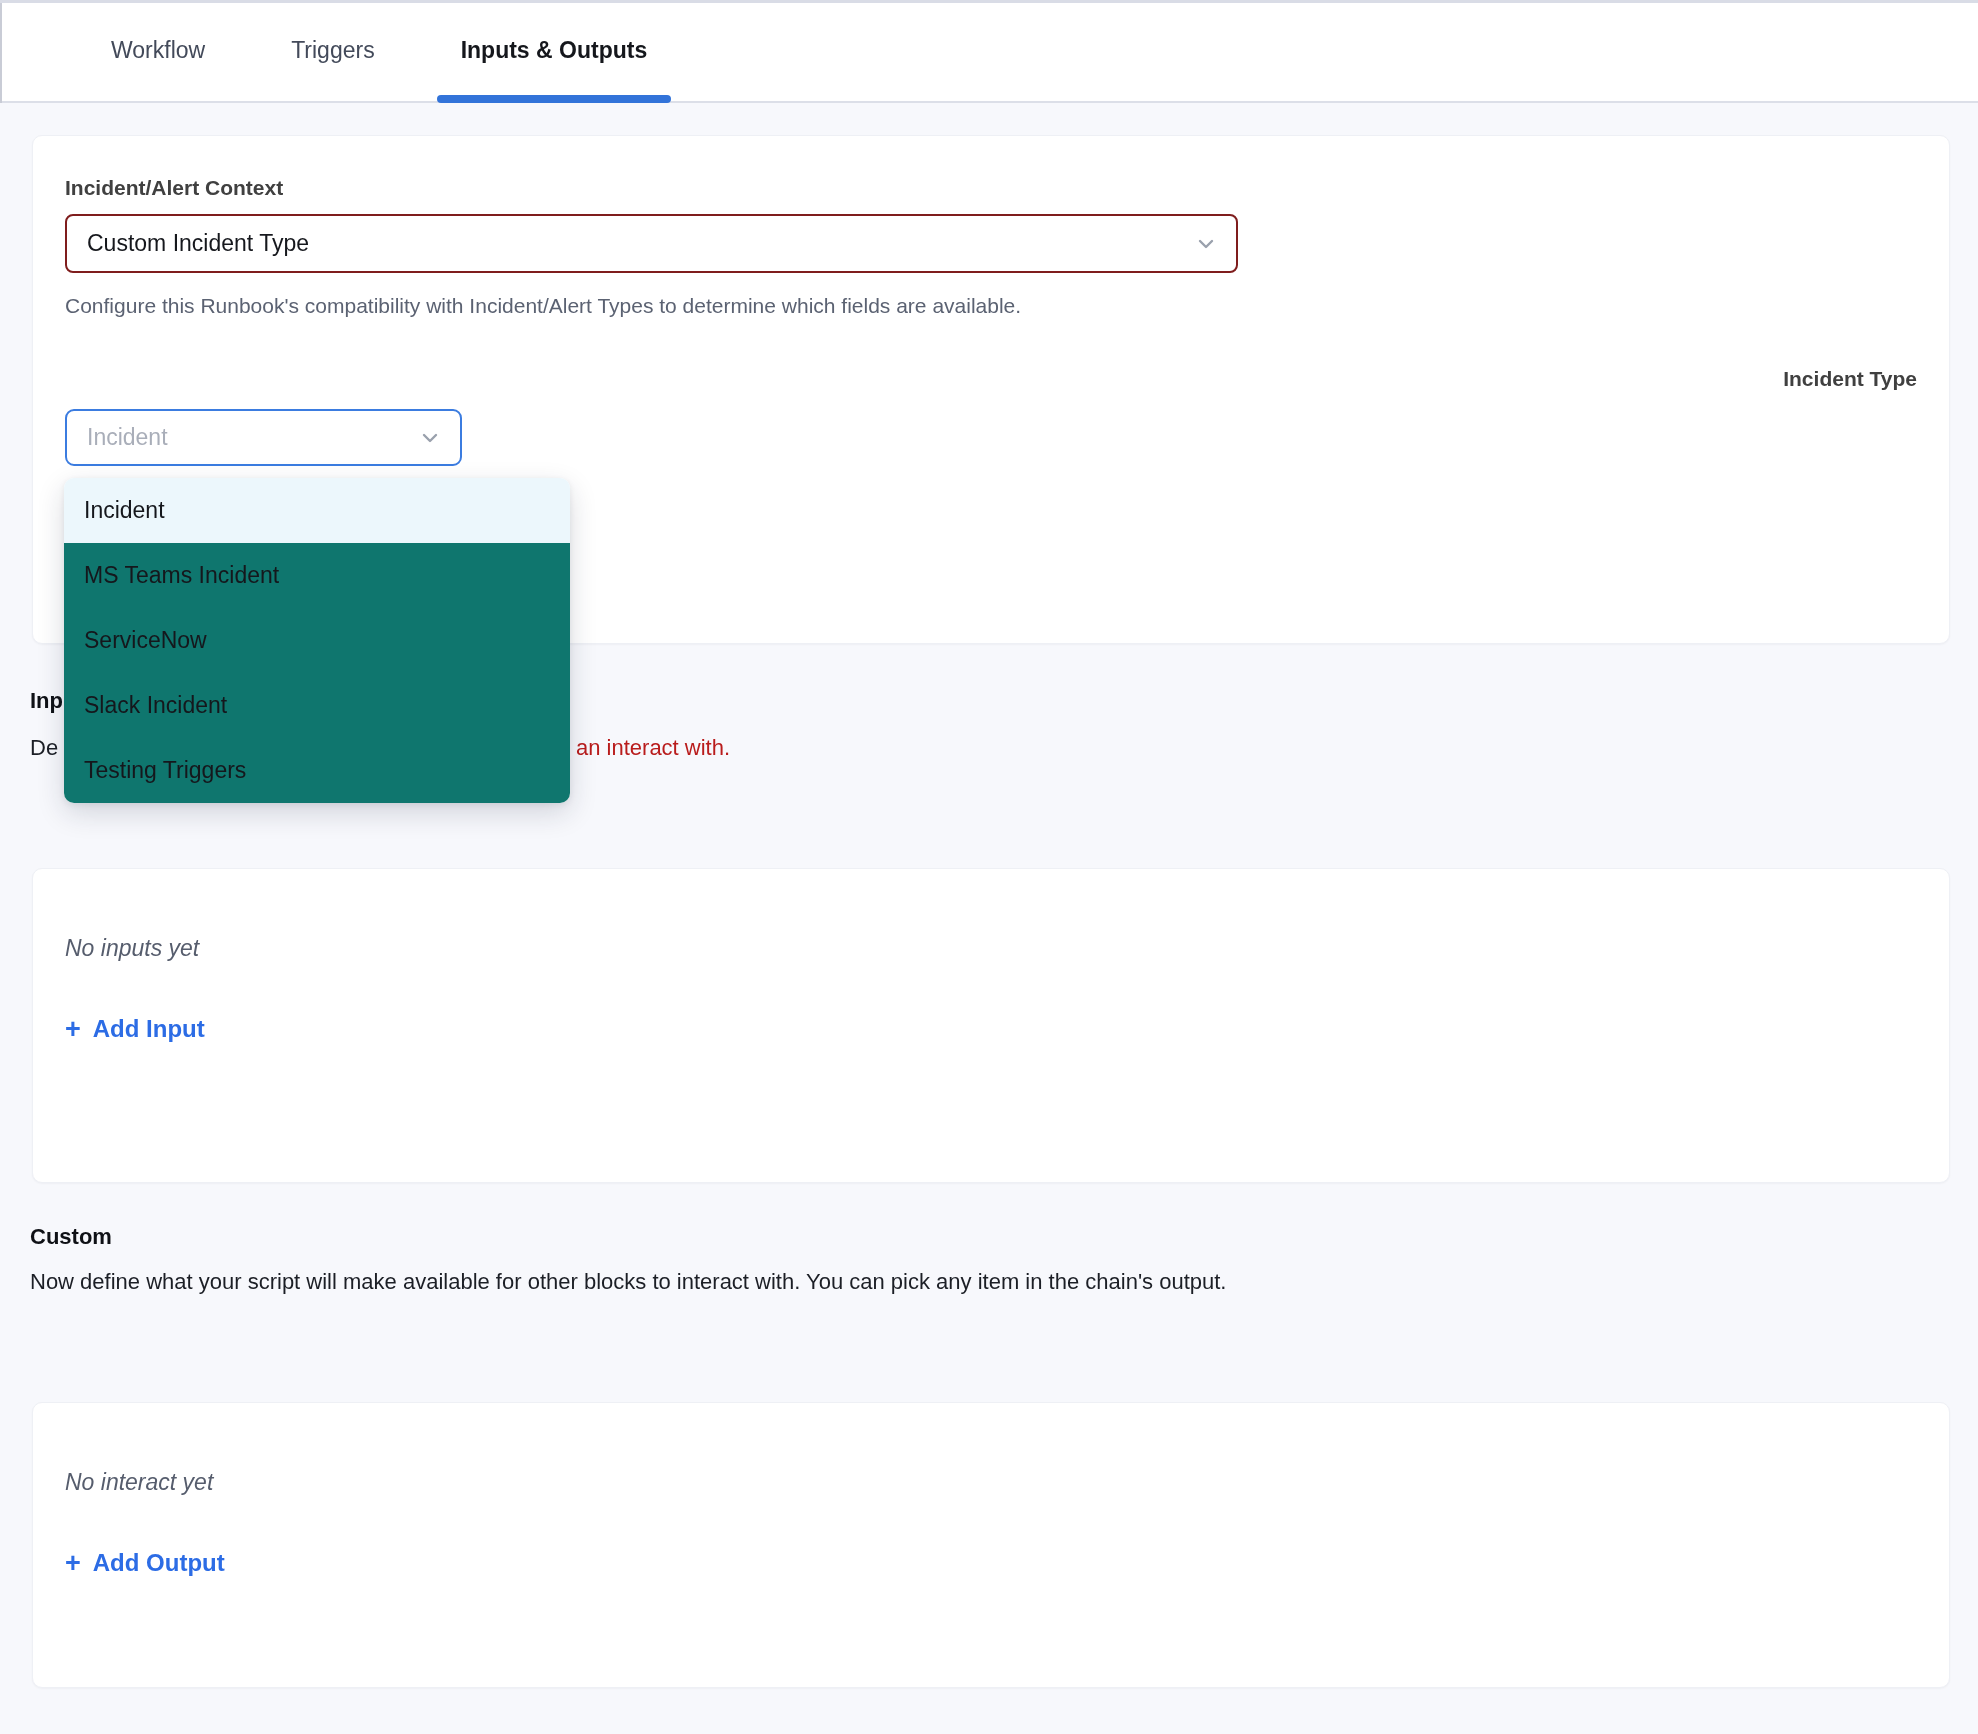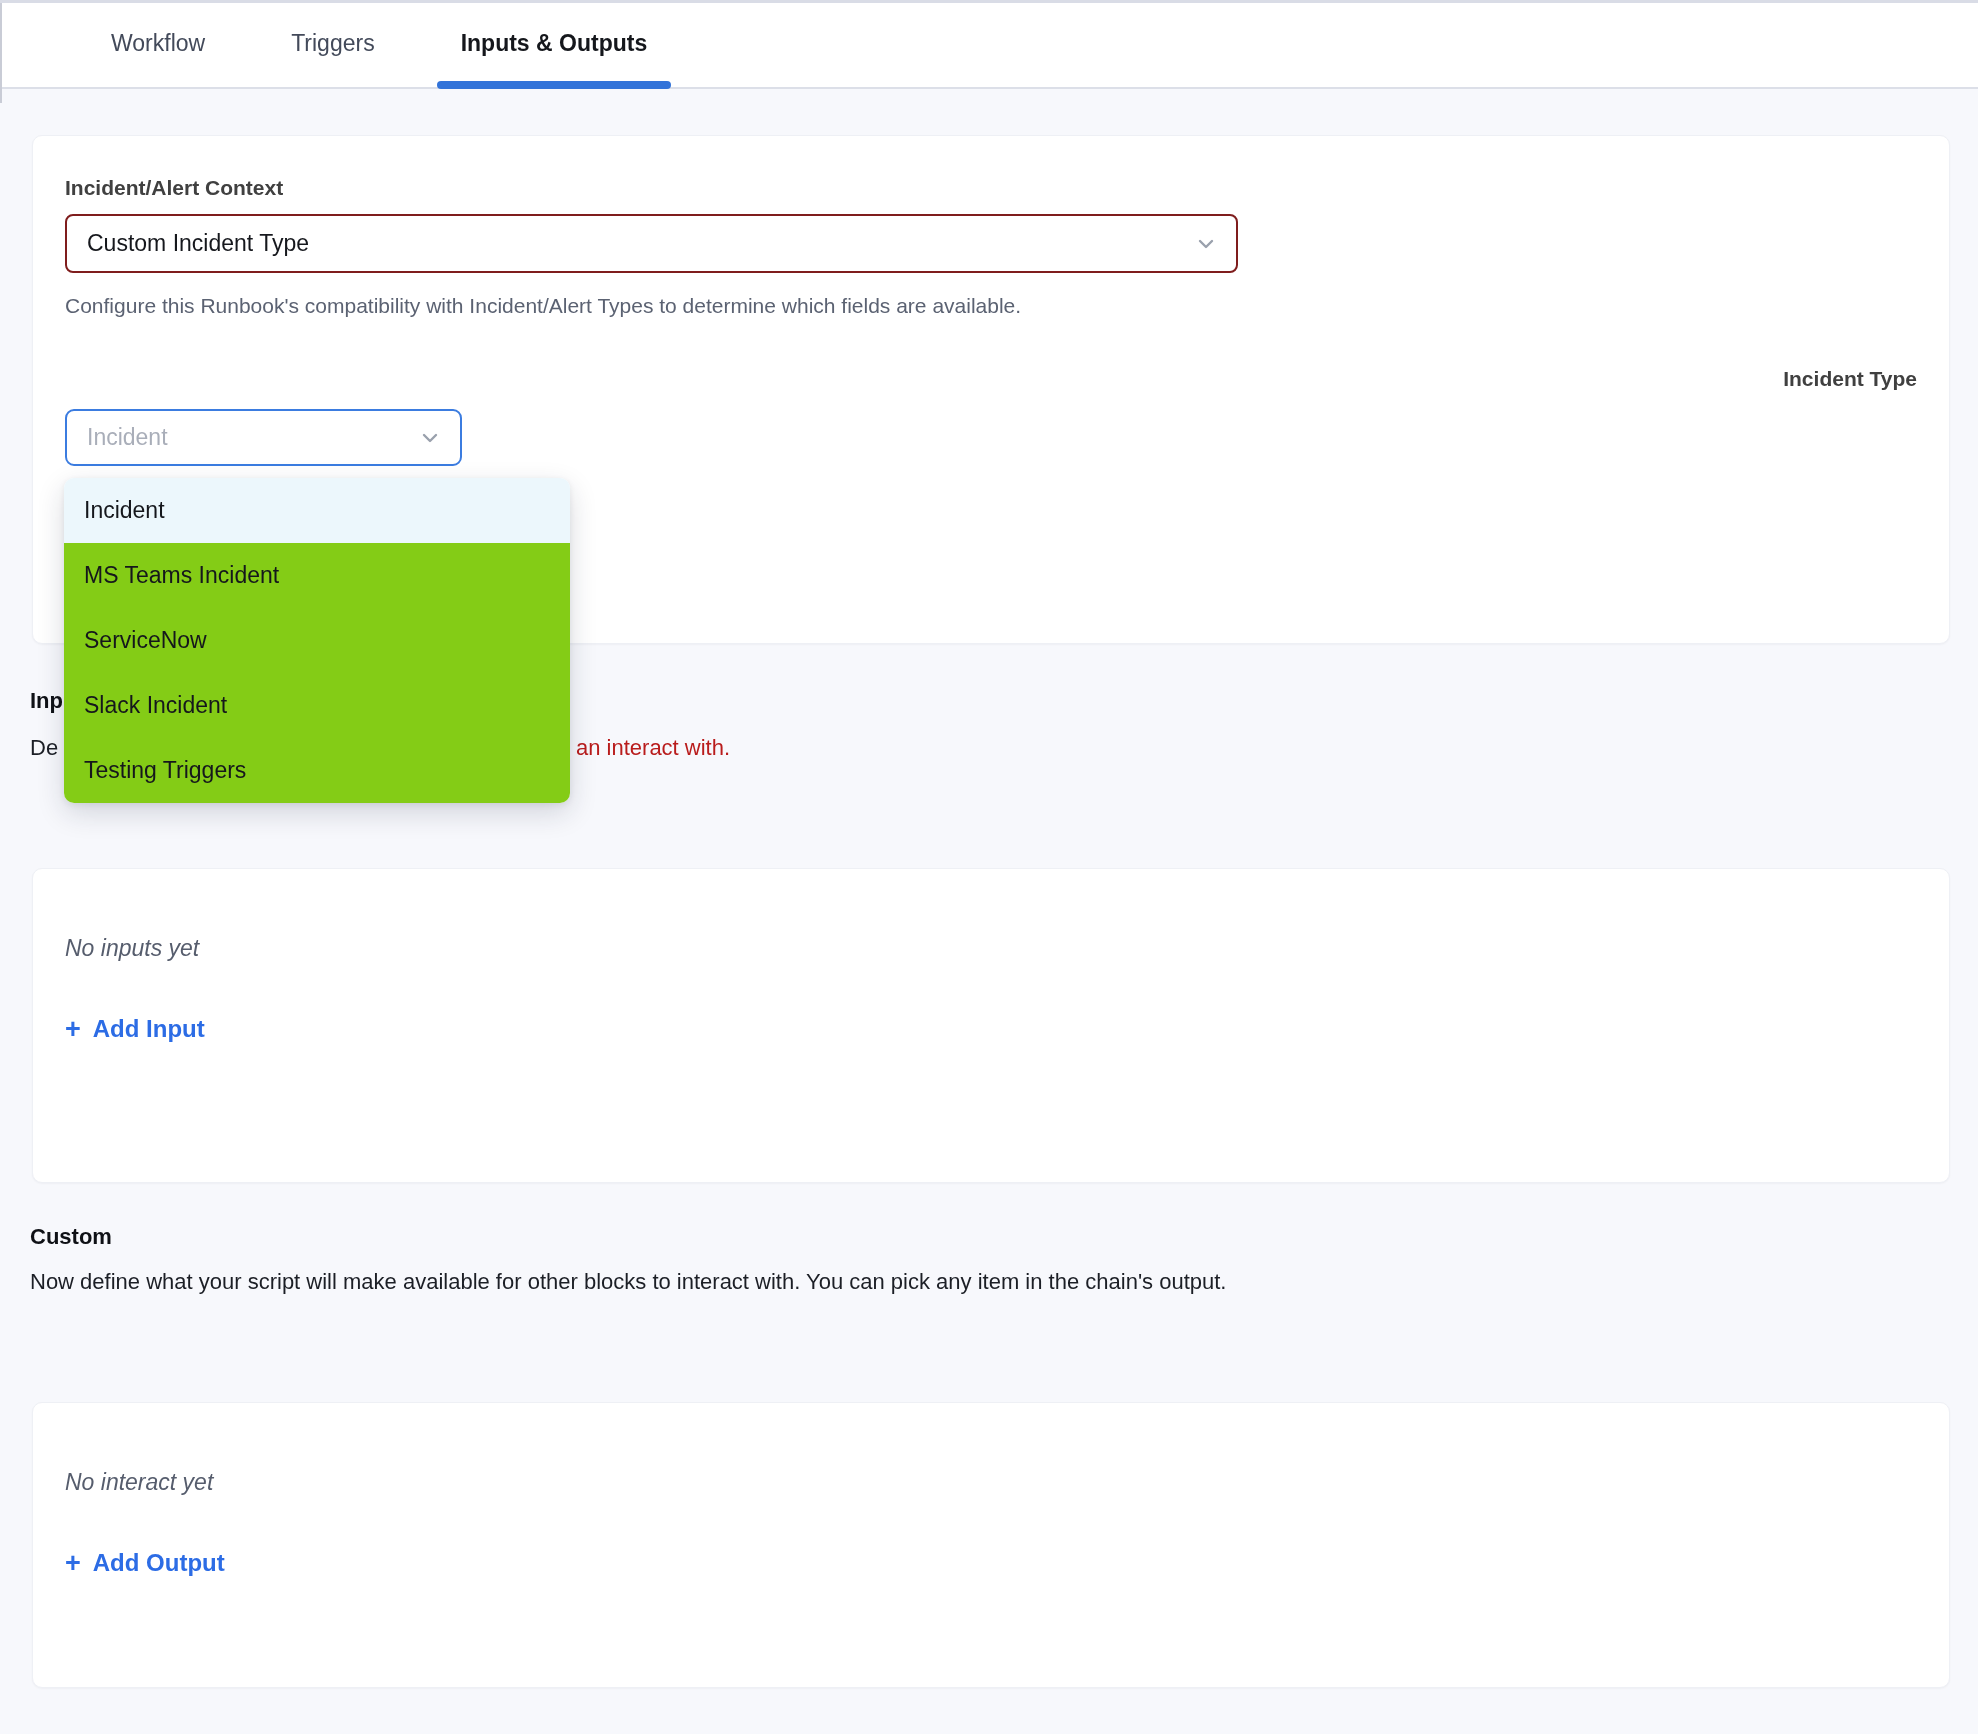--- a/index.html
+++ b/index.html
@@ -9,21 +9,21 @@
     background: #f7f8fc;
     font-family: "Liberation Sans", sans-serif;
     color: #15171c;
     overflow: hidden;
   }
   .top-border { position: absolute; top: 0; left: 0; width: 100%; height: 3px; background: #d9dce6; z-index: 40; }
   .left-sliver { position: absolute; top: 3px; left: 0; width: 2px; height: 100px; background: #c9ccd6; z-index: 40; }
 
   
   .tabbar {
-    position: absolute; top: 0; left: 0; width: 100%; height: 89px;
+    position: absolute; top: 0; left: 0; width: 100%; height: 103px;
     background: #ffffff; border-bottom: 2px solid #dcdfe8;
     display: flex; align-items: stretch; padding-left: 87px;
   }
   .tab {
     position: relative; display: flex; align-items: center;
     padding: 0 24px; margin-right: 38px;
     font-size: 23px; color: #434a5a; cursor: pointer; white-space: nowrap;
   }
   .tab.active { color: #15171c; font-weight: 700; }
   .tab.active::after {
@@ -64,21 +64,21 @@
   
   .dropdown {
     position: absolute; left: 64px; top: 478px; width: 506px; z-index: 20;
     background: #ffffff; border-radius: 10px;
     box-shadow: 0 10px 28px rgba(25,32,56,0.16), 0 2px 6px rgba(25,32,56,0.08);
     overflow: hidden;
   }
   .dropdown-item {
     height: 65px; display: flex; align-items: center;
     padding-left: 20px; font-size: 23px; color: #15171c; cursor: pointer;
-    background: #84cc16;
+    background: #0f766e;
   }
   .dropdown-item.highlighted { background: #ecf7fc; }
 
   
   .section-heading { position: absolute; left: 30px; font-size: 22px; font-weight: 700; color: #0f1116; line-height: 30px; }
   .section-desc    { position: absolute; left: 30px; font-size: 22px; color: #1c1f26; line-height: 30px; }
   .inputs-heading  { top: 686px; }
   .inputs-desc     { top: 733px; }
   .inputs-desc-right { position: absolute; left: 576px; top: 733px; font-size: 22px; color: #b91c1c; line-height: 30px; }
   .outputs-heading { top: 1222px; }

